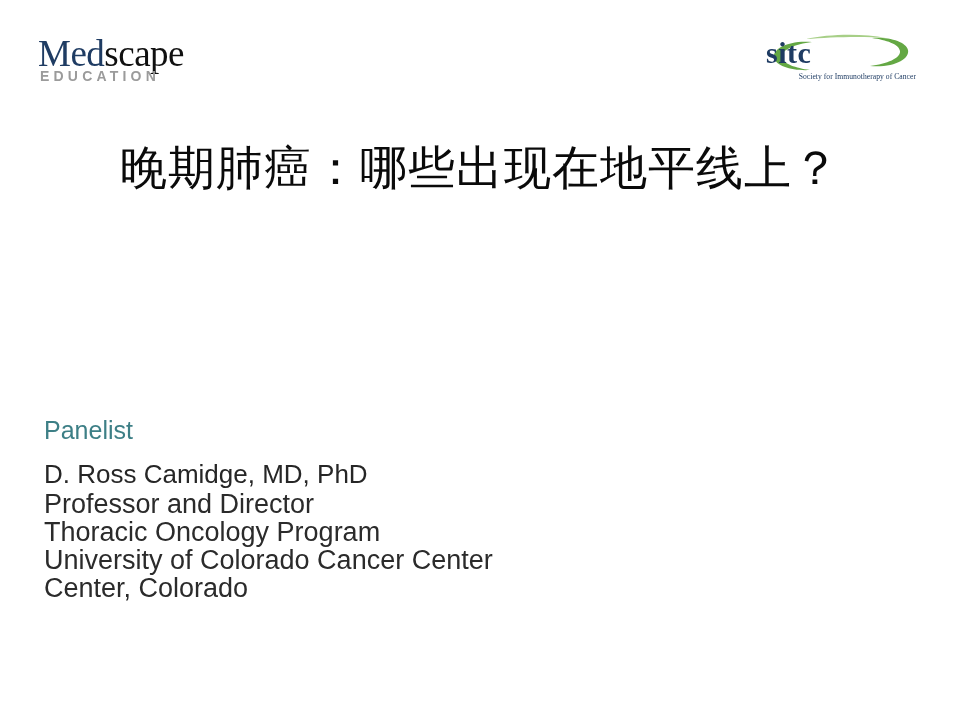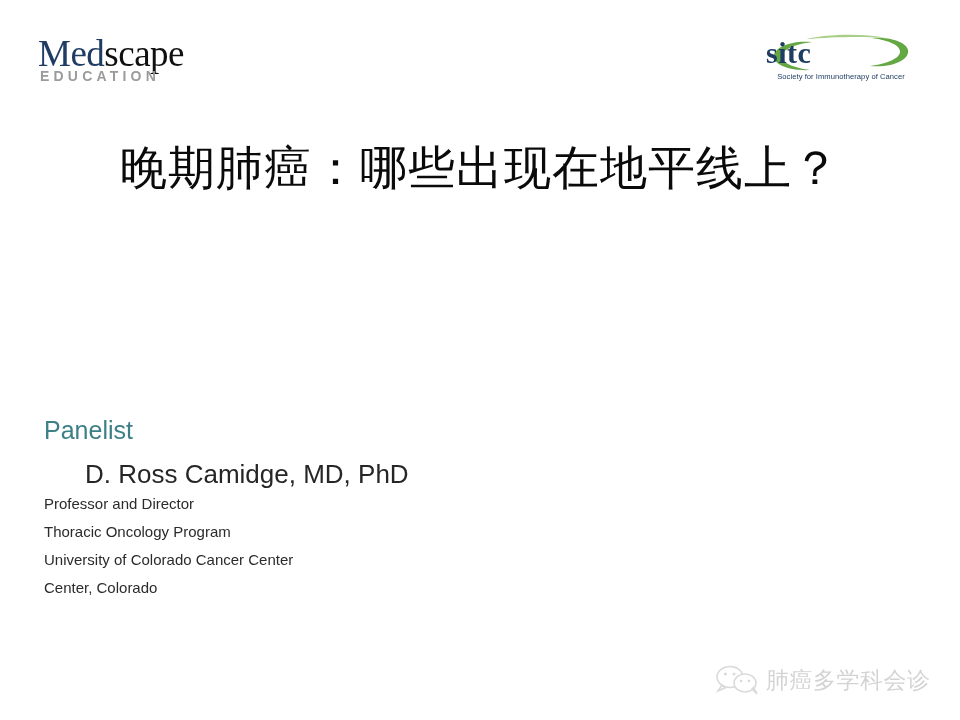--- a/index.html
+++ b/index.html
@@ -80,22 +80,22 @@
     font-weight: bold;
     letter-spacing: 0.5px;
     color: #1f3c63;
     white-space: nowrap;
   }
   .sitc-tagline {
     position: absolute;
     left: 0;
     top: 40px;
     width: 150px;
-    text-align: center;
-    font-family: Liberation Sans, sans-serif;
+    text-align: right;
+    font-family: Liberation Serif, serif;
     font-size: 7.6px;
     letter-spacing: 0.05px;
     color: #1f3c63;
     white-space: nowrap;
   }
 
   
   .title-block {
     position: absolute;
     left: 0;
@@ -133,25 +133,24 @@
     color: #3d7f86;
     margin-bottom: 13px;
     white-space: nowrap;
   }
   .panelist-name {
     font-family: "Liberation Sans", sans-serif;
     font-size: 26px;
     line-height: 32px;
     color: #262626;
     white-space: nowrap;
-    margin-left: 41px;
   }
   .panelist-affil {
     font-family: "Liberation Sans", sans-serif;
-    font-size: 15px;
+    font-size: 27px;
     line-height: 28px;
     color: #2b2b2b;
     white-space: nowrap;
   }
 
   
   .watermark {
     position: absolute;
     left: 714px;
     top: 658px;
@@ -202,27 +201,14 @@
 
   <div class="panelist-block">
     <div class="panelist-heading">Panelist</div>
     <div class="panelist-name">D. Ross Camidge, MD, PhD</div>
     <div class="panelist-affil">Professor and Director</div>
     <div class="panelist-affil">Thoracic Oncology Program</div>
     <div class="panelist-affil">University of Colorado Cancer Center</div>
     <div class="panelist-affil">Center, Colorado</div>
   </div>
 
-  <div class="watermark">
-    <svg class="watermark-icon" viewBox="0 0 46 36">
-      <ellipse cx="16" cy="15" rx="13" ry="10.5" fill="none" stroke="#c4c4c4" stroke-width="1.6"></ellipse>
-      <path d="M8 23 L4 29 L11 26 Z" fill="none" stroke="#c4c4c4" stroke-width="1.6"></path>
-      <circle cx="11.5" cy="12" r="1.5" fill="#c4c4c4"></circle>
-      <circle cx="20" cy="12" r="1.5" fill="#c4c4c4"></circle>
-      <ellipse cx="31" cy="21" rx="11" ry="9" fill="#ffffff" stroke="#c4c4c4" stroke-width="1.6"></ellipse>
-      <path d="M38 27 L43 32 L39.5 25.5 Z" fill="#ffffff" stroke="#c4c4c4" stroke-width="1.6"></path>
-      <circle cx="27" cy="19" r="1.3" fill="#c4c4c4"></circle>
-      <circle cx="35" cy="19" r="1.3" fill="#c4c4c4"></circle>
-    </svg>
-    <div class="watermark-text">肺癌多学科会诊</div>
-  </div>
 
 </div>
 
 </body></html>

